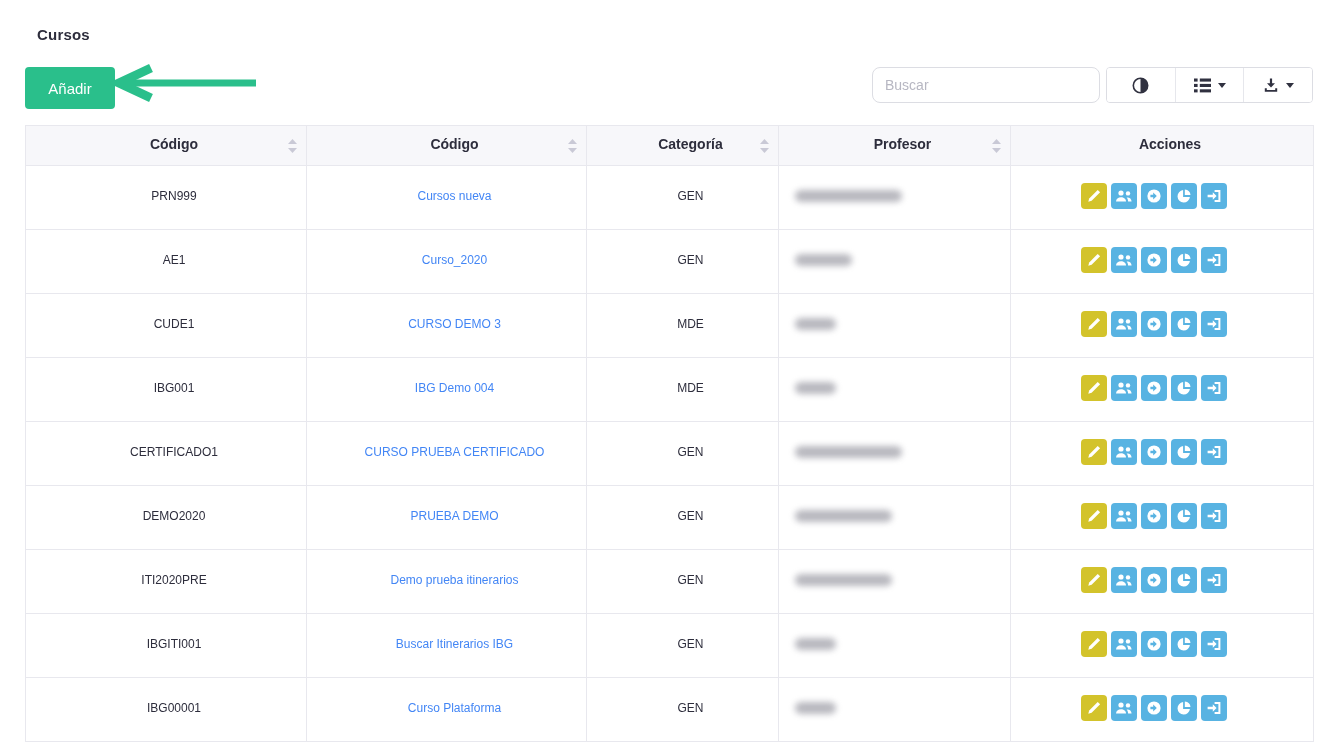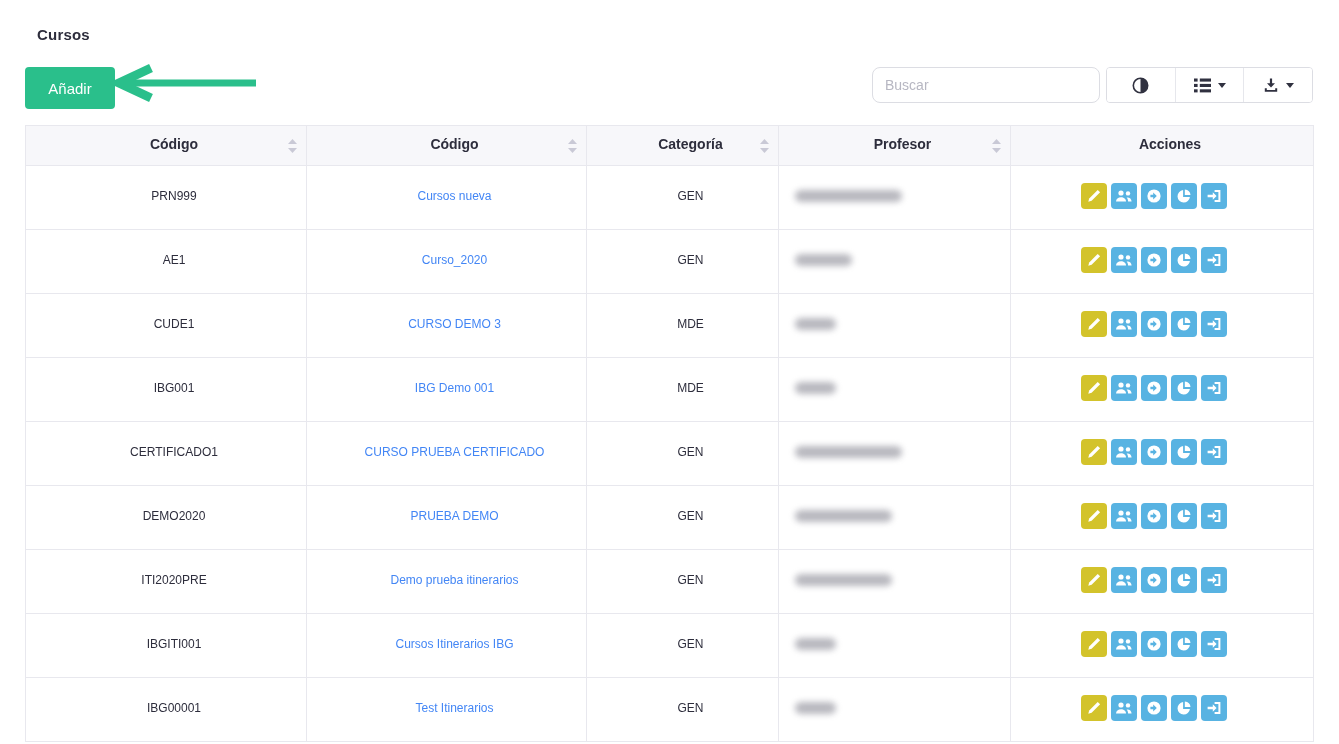--- a/index.html
+++ b/index.html
@@ -343,21 +343,21 @@
                   </svg>
                 </span>
               </button>
             </div>
           </td>
         </tr>
 
         <tr>
           <td>IBG001</td>
           <td>
-            <a class="cell-link" href="#">IBG Demo 001</a>
+            <a class="cell-link" href="#">IBG Demo 004</a>
           </td>
           <td>MDE</td>
           <td>
             <div class="blur-bar" style="width: 41px;"></div>
           </td>
           <td style="padding-left:0">
             <div class="actions">
               <button class="action-btn yellow">
                 <span class="icon">
                   <svg width="14" height="14" viewBox="0 0 14 14" fill="#fff">
@@ -567,21 +567,21 @@
                   </svg>
                 </span>
               </button>
             </div>
           </td>
         </tr>
 
         <tr>
           <td>IBGITI001</td>
           <td>
-            <a class="cell-link" href="#">Cursos Itinerarios IBG</a>
+            <a class="cell-link" href="#">Buscar Itinerarios IBG</a>
           </td>
           <td>GEN</td>
           <td>
             <div class="blur-bar" style="width: 41px;"></div>
           </td>
           <td style="padding-left:0">
             <div class="actions">
               <button class="action-btn yellow">
                 <span class="icon">
                   <svg width="14" height="14" viewBox="0 0 14 14" fill="#fff">
@@ -623,21 +623,21 @@
                   </svg>
                 </span>
               </button>
             </div>
           </td>
         </tr>
 
         <tr>
           <td>IBG00001</td>
           <td>
-            <a class="cell-link" href="#">Test Itinerarios</a>
+            <a class="cell-link" href="#">Curso Plataforma</a>
           </td>
           <td>GEN</td>
           <td>
             <div class="blur-bar" style="width: 41px;"></div>
           </td>
           <td style="padding-left:0">
             <div class="actions">
               <button class="action-btn yellow">
                 <span class="icon">
                   <svg width="14" height="14" viewBox="0 0 14 14" fill="#fff">

